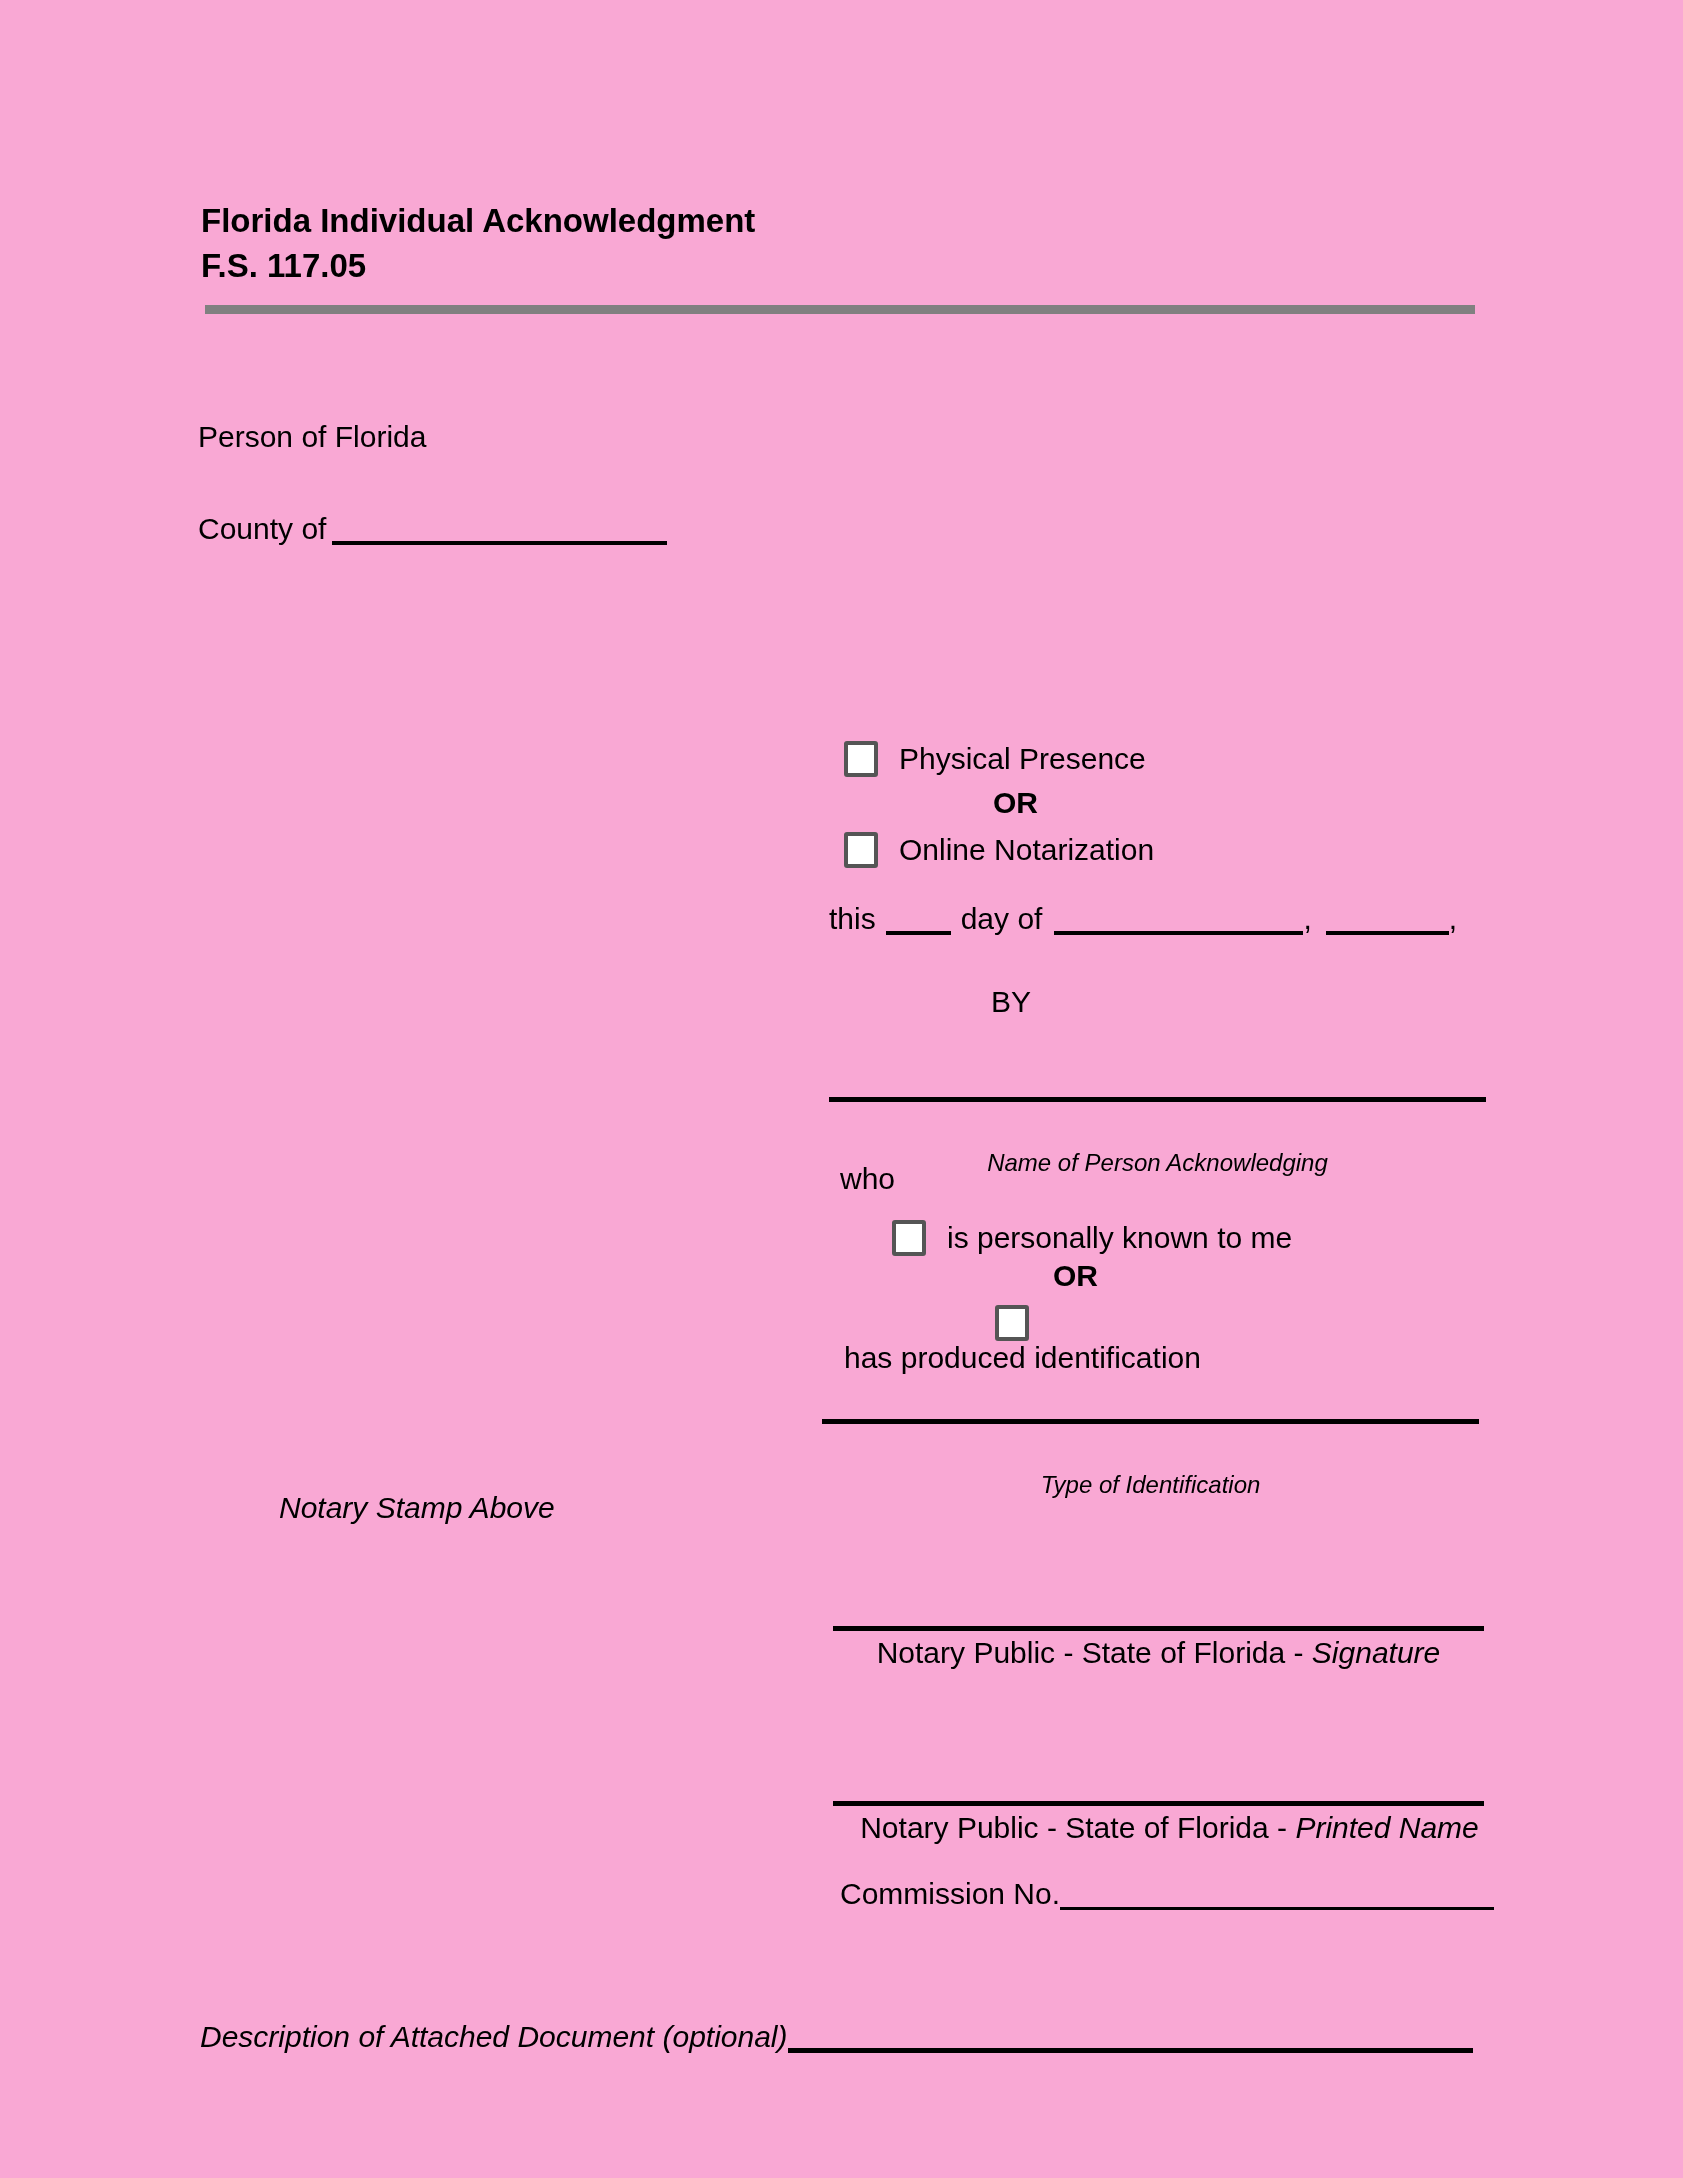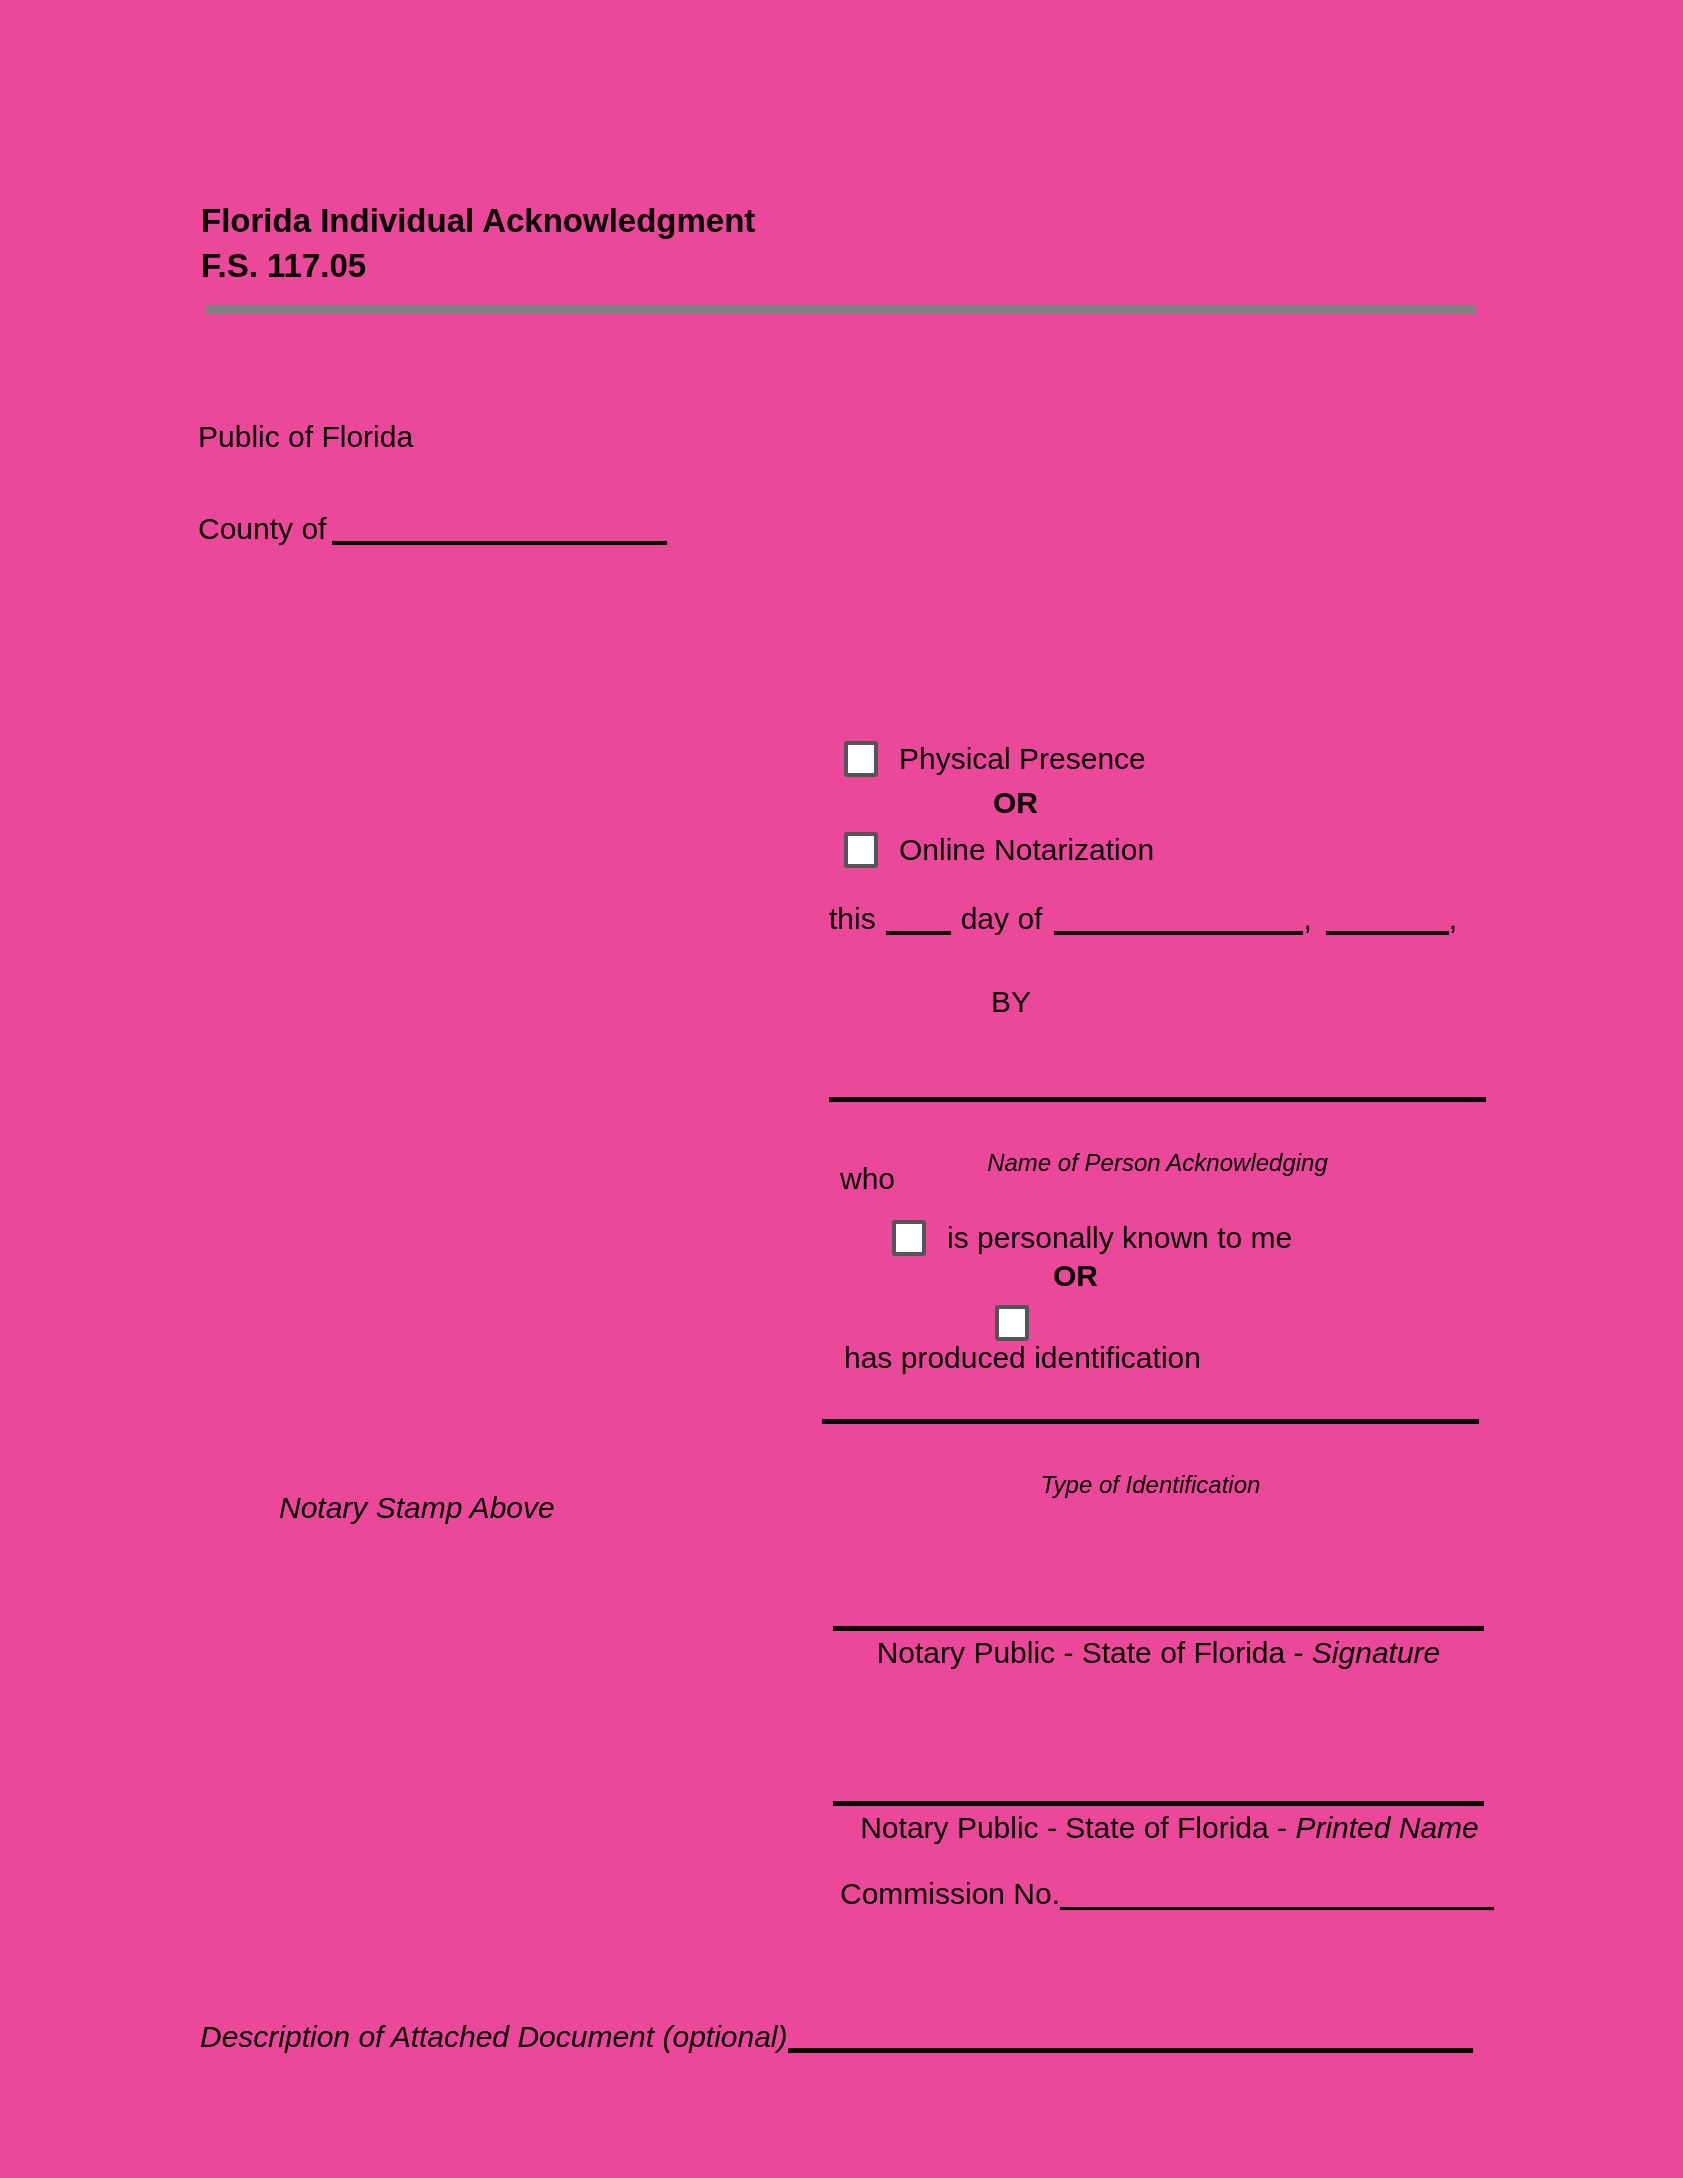--- a/index.html
+++ b/index.html
@@ -4,21 +4,21 @@
 <style>
   html, body {
     margin: 0;
     padding: 0;
     background: #ffffff;
   }
   .page {
     position: relative;
     width: 1683px;
     height: 2178px;
-    background: #ec4899;
+    background: #f9a8d4;
     color: #000000;
     font-family: "Liberation Sans", sans-serif;
     font-size: 30px;
     overflow: hidden;
   }
   .abs { position: absolute; }
 
   .doc-title {
     left: 201px;
     top: 198px;
@@ -144,21 +144,21 @@
 
 <div class="page">
 
   <div class="abs doc-title">
     <div>Florida Individual Acknowledgment</div>
     <div>F.S. 117.05</div>
   </div>
 
   <div class="abs header-divider"></div>
 
-  <div class="abs state-label">Public of Florida</div>
+  <div class="abs state-label">Person of Florida</div>
 
   <div class="abs county-row">
     <span>County of</span><span class="blank county-blank"></span>
   </div>
 
 
   <div class="abs check-row row-physical">
     <span class="checkbox"></span>
     <span>Physical Presence</span>
   </div>

